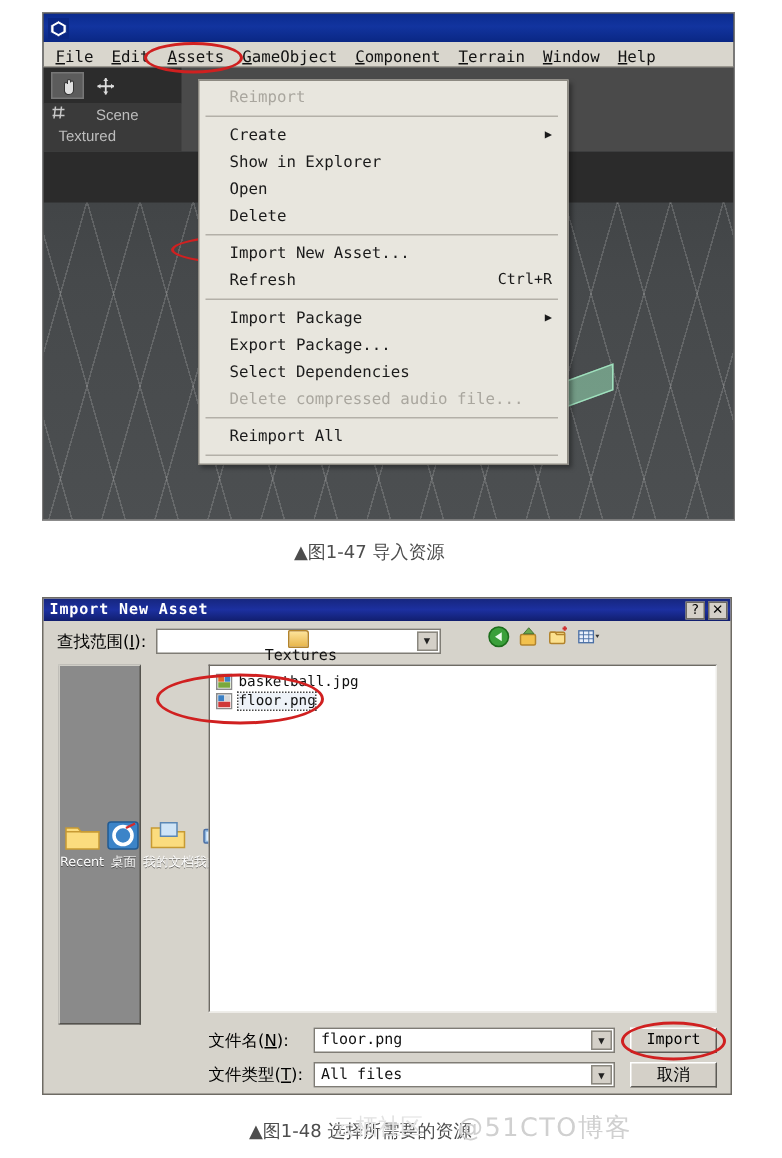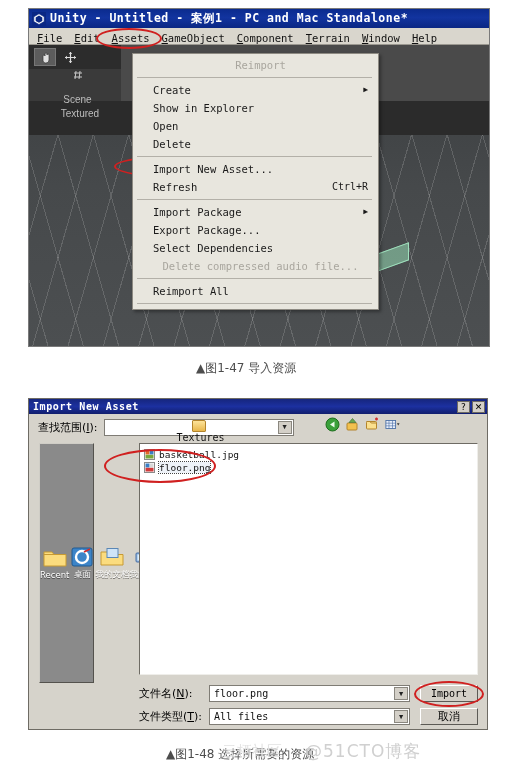--- a/index.html
+++ b/index.html
@@ -81,21 +81,21 @@
     font-size:11px;color:#d8d8d8;
   }
   .tool-btn.active{ background:#5c5c5c;border:1px solid #777; box-sizing:border-box;}
   #scene-tabbar{
     position:absolute;left:0;top:24px;width:92px;height:32px;
     background:#3a3a3a;
     color:#bdbdbd;
     font-size:10px;
     padding:1px 0 0 5px;box-sizing:border-box;
   }
-  #scene-tabbar .row{display:flex;align-items:center;gap:9px;line-height:14px;flex-direction:column;}
+  #scene-tabbar .row{display:flex;align-items:center;gap:20px;line-height:14px;}
   #scene-viewport{
     position:absolute;left:0;top:56px;right:0;bottom:0;
     background:
       linear-gradient(to bottom, #3f4244 0%, #46494b 35%, #4c4f51 100%);
     overflow:hidden;
   }
   #scene-sky{
     position:absolute;left:0;top:0;width:100%;height:34px;
     background:#2b2b2b;
   }
@@ -120,21 +120,21 @@
     padding:2px 0;
     z-index:20;
   }
   .mrow{
     height:18px;line-height:18px;
     font-family:"DejaVu Sans Mono", monospace;
     font-size:10.5px;color:#1a1a1a;
     padding-left:20px;padding-right:10px;
     display:flex;align-items:center;white-space:nowrap;
   }
-  .mrow.disabled{ color:#a9a69e;justify-content:center; }
+  .mrow.disabled{ color:#a9a69e; }
   .mrow .accel{ margin-left:auto; font-size:10px;}
   .mrow .arrow{ margin-left:auto; font-size:8px; }
   .msep{ height:1px;background:#b3b0a8;margin:3px 6px 3px 4px;}
 
   
   .caption{
     position:absolute;
     font-family:"DejaVu Sans", sans-serif;
     font-size:12px;color:#4d4d4d;
     white-space:nowrap;
@@ -283,21 +283,20 @@
 
 <div id="unity-window">
 
   <div id="unity-titlebar">
     <span id="unity-logo">
       <svg width="12" height="12" viewBox="0 0 12 12">
         <polygon points="6,0.8 11.2,3.8 11.2,8.6 6,11.5 0.8,8.6 0.8,3.8" fill="#ffffff" stroke="#0a2784" stroke-width="0.6"></polygon>
         <polygon points="6,2.6 9.3,4.5 9.3,7.9 6,9.7 2.7,7.9 2.7,4.5" fill="#0a2784"></polygon>
       </svg>
     </span>
-    <span id="unity-title">Unity - Untitled - 案例1 - PC and Mac Standalone*</span>
   </div>
 
   <div id="unity-menubar">
     <span class="menu-item"><span class="mn">F</span><span>ile</span></span>
     <span class="menu-item"><span class="mn">E</span><span>dit</span></span>
     <span class="menu-item"><span class="mn">A</span><span>ssets</span></span>
     <span class="menu-item"><span class="mn">G</span><span>ameObject</span></span>
     <span class="menu-item"><span class="mn">C</span><span>omponent</span></span>
     <span class="menu-item"><span class="mn">T</span><span>errain</span></span>
     <span class="menu-item"><span class="mn">W</span><span>indow</span></span>

